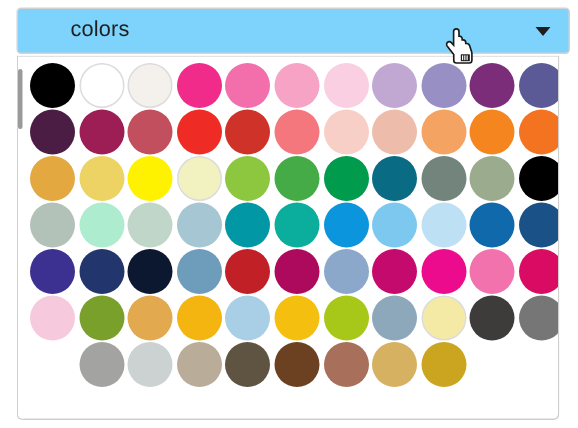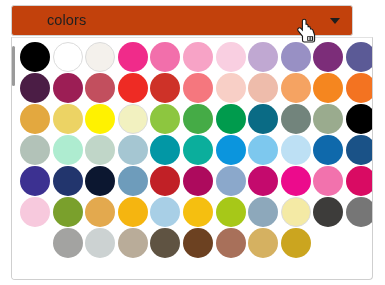--- a/index.html
+++ b/index.html
@@ -21,24 +21,24 @@
     width: 385px;
     height: 285px;
     background: #ffffff;
   }
 
   
   .combo-header {
     position: absolute;
     left: 11px;
     top: 5px;
-    width: 342px;
+    width: 369px;
     height: 31px;
     box-sizing: border-box;
-    background: #c2410c;
+    background: #7dd3fc;
     border: 1px solid #d2d2d2;
     border-radius: 3px;
     display: flex;
     align-items: center;
   }
   .combo-value {
     margin-left: 35px;
     font-size: 14.5px;
     color: #1f1f1f;
     line-height: 1;

